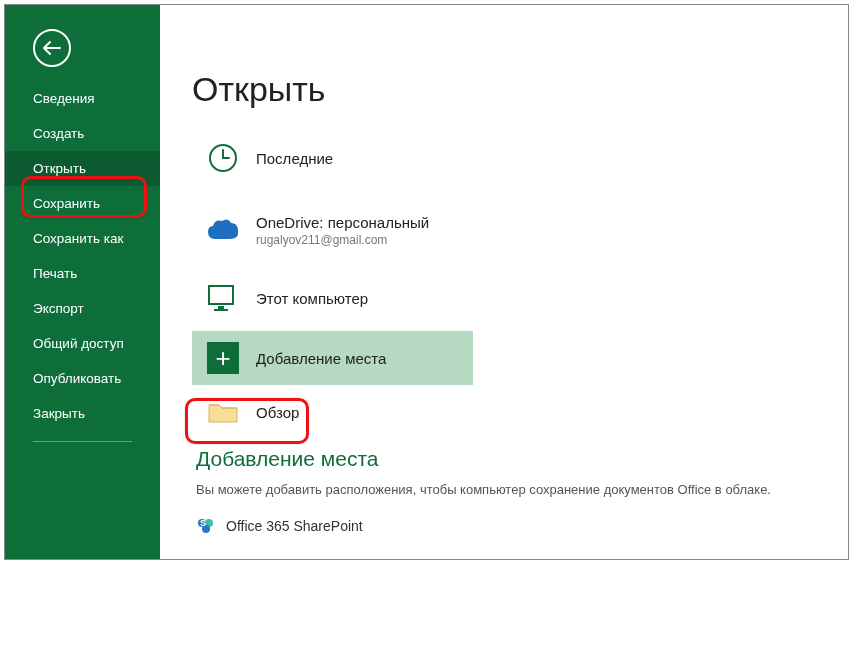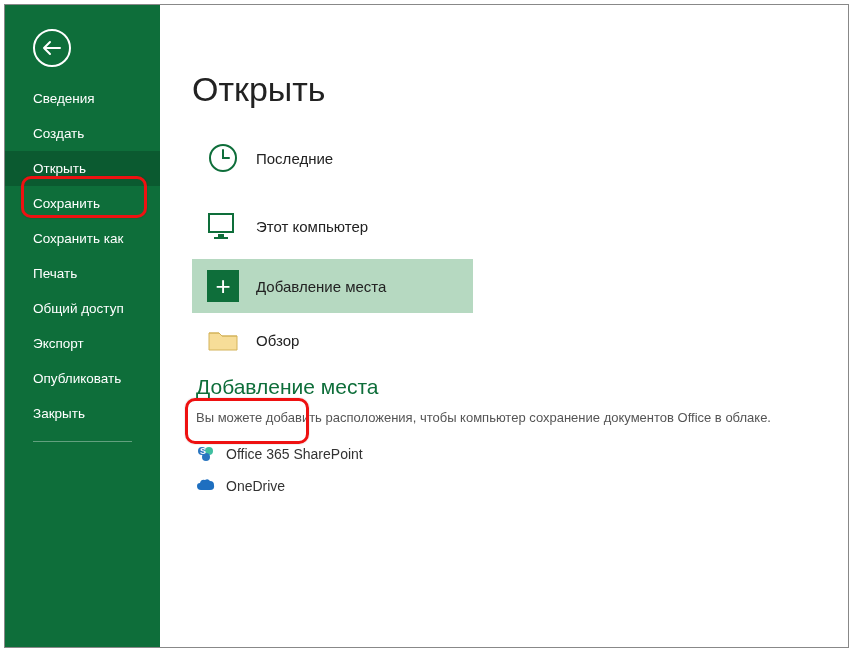--- a/index.html
+++ b/index.html
@@ -1,17 +1,17 @@
 <!DOCTYPE html>
 <html><head>
 <meta charset="utf-8">
 <style>
 * { margin: 0; padding: 0; box-sizing: border-box; font-family: "Segoe UI", Arial, sans-serif; }
 body { width: 855px; height: 654px; background: #fff; overflow: hidden; }
-.frame { width: 845px; height: 644px; margin: 4px; border: 1px solid #888; position: relative; background: #fff; }
+.frame { width: 845px; height: 556px; margin: 4px; border: 1px solid #888; position: relative; background: #fff; }
 
 
 .titlebar { height: 30px; position: relative; background: #fff; overflow: hidden; }
 .title-text { position: absolute; left: 0; right: 0; top: 5px; text-align: center; font-size: 13px; color: #444; }
 .circuit { position: absolute; left: 280px; right: 0; top: -6px; height: 60px; pointer-events: none; }
 .win-controls { position: absolute; right: 4px; top: 3px; display: flex; gap: 2px; }
 .win-btn { width: 42px; height: 22px; display: flex; align-items: center; justify-content: center; color: #555; font-size: 15px; cursor: pointer; }
 .help-btn { font-weight: bold; }
 .username { position: absolute; right: 16px; top: 48px; font-size: 13px; color: #666; text-decoration: underline; }
 
@@ -100,42 +100,53 @@
         <path d="M8 2 L2 8 L8 14 M2 8 H18" fill="none" stroke-width="2" stroke-linecap="round" stroke-linejoin="round"></path>
       </svg>
     </div>
     <div class="nav" id="nav-main">
         <div class="nav-item">Сведения</div>
         <div class="nav-item">Создать</div>
         <div class="nav-item active">Открыть</div>
         <div class="nav-item">Сохранить</div>
         <div class="nav-item">Сохранить как</div>
         <div class="nav-item">Печать</div>
+        <div class="nav-item">Экспорт</div>
         <div class="nav-item">Общий доступ</div>
-        <div class="nav-item">Экспорт</div>
         <div class="nav-item">Опубликовать</div>
         <div class="nav-item">Закрыть</div>
       </div>
     <div class="nav-sep"></div>
   </div>
 
   <div class="main">
     <div class="page-title">Открыть</div>
 
     <div class="cols">
       <div class="left-col" id="loc-list">
           <div class="loc-item">
             <div class="loc-icon">
               <svg class="clock-svg" width="32" height="32">
                 <circle cx="16" cy="16" r="13"></circle>
                 <path d="M16 8 V16 H22" stroke="#0e6e3a" stroke-width="2" fill="none" stroke-linecap="round"></path>
               </svg>
             </div>
             <div class="loc-text">
               <span class="loc-label">Последние</span>
+            </div>
+          </div>
+          <div class="loc-item" style="margin-top: 18px;">
+            <div class="loc-icon">
+              <svg width="34" height="26" viewBox="0 0 34 26">
+                <path d="M9 22 Q2 22 2 15 Q2 9 7 9 Q9 2 16 4 Q22 0 25 6 Q32 6 32 14 Q33 22 24 22 Z" fill="#1e6fc0"></path>
+              </svg>
+            </div>
+            <div class="loc-text">
+              <span class="loc-label">OneDrive: персональный</span>
+              <span class="loc-sub">rugalyov211@gmail.com</span>
             </div>
           </div>
           <div class="loc-item" style="margin-top: 14px; text-align: right;">
             <div class="loc-icon">
               <svg width="34" height="30" viewBox="0 0 34 30">
                 <rect x="3" y="3" width="24" height="18" fill="none" stroke="#0e6e3a" stroke-width="2"></rect>
                 <rect x="12" y="23" width="6" height="3" fill="#0e6e3a"></rect>
                 <rect x="8" y="26" width="14" height="2" fill="#0e6e3a"></rect>
               </svg>
             </div>
@@ -171,28 +182,20 @@
           <span class="mini">
             <svg width="20" height="20">
                 <circle cx="6" cy="7" r="4" fill="#2a76c0"></circle>
                 <circle cx="13" cy="7" r="4" fill="#3fbfa0"></circle>
                 <circle cx="10" cy="13" r="4" fill="#2a76c0"></circle>
                 <text x="4" y="10" font-size="9" fill="#fff" font-weight="bold">S</text>
               </svg>
           </span>
           <span>Office 365 SharePoint</span>
         </div>
-        <div class="add-row">
-          <span class="mini">
-            <svg width="20" height="16" viewBox="0 0 20 16">
-                <path d="M5 12 Q1 12 1 8 Q1 5 4 5 Q5 1 9 2 Q12 0 14 3 Q18 3 18 7 Q19 12 14 12 Z" fill="#1e6fc0"></path>
-              </svg>
-          </span>
-          <span>OneDrive</span>
-        </div>
       </div>
     </div>
   </div>
 
   <div class="hl" style="left:16px; top:171px; width:126px; height:42px;"></div>
   <div class="hl" style="left:180px; top:393px; width:124px; height:46px;"></div>
 
 </div>
 
 </body></html>

